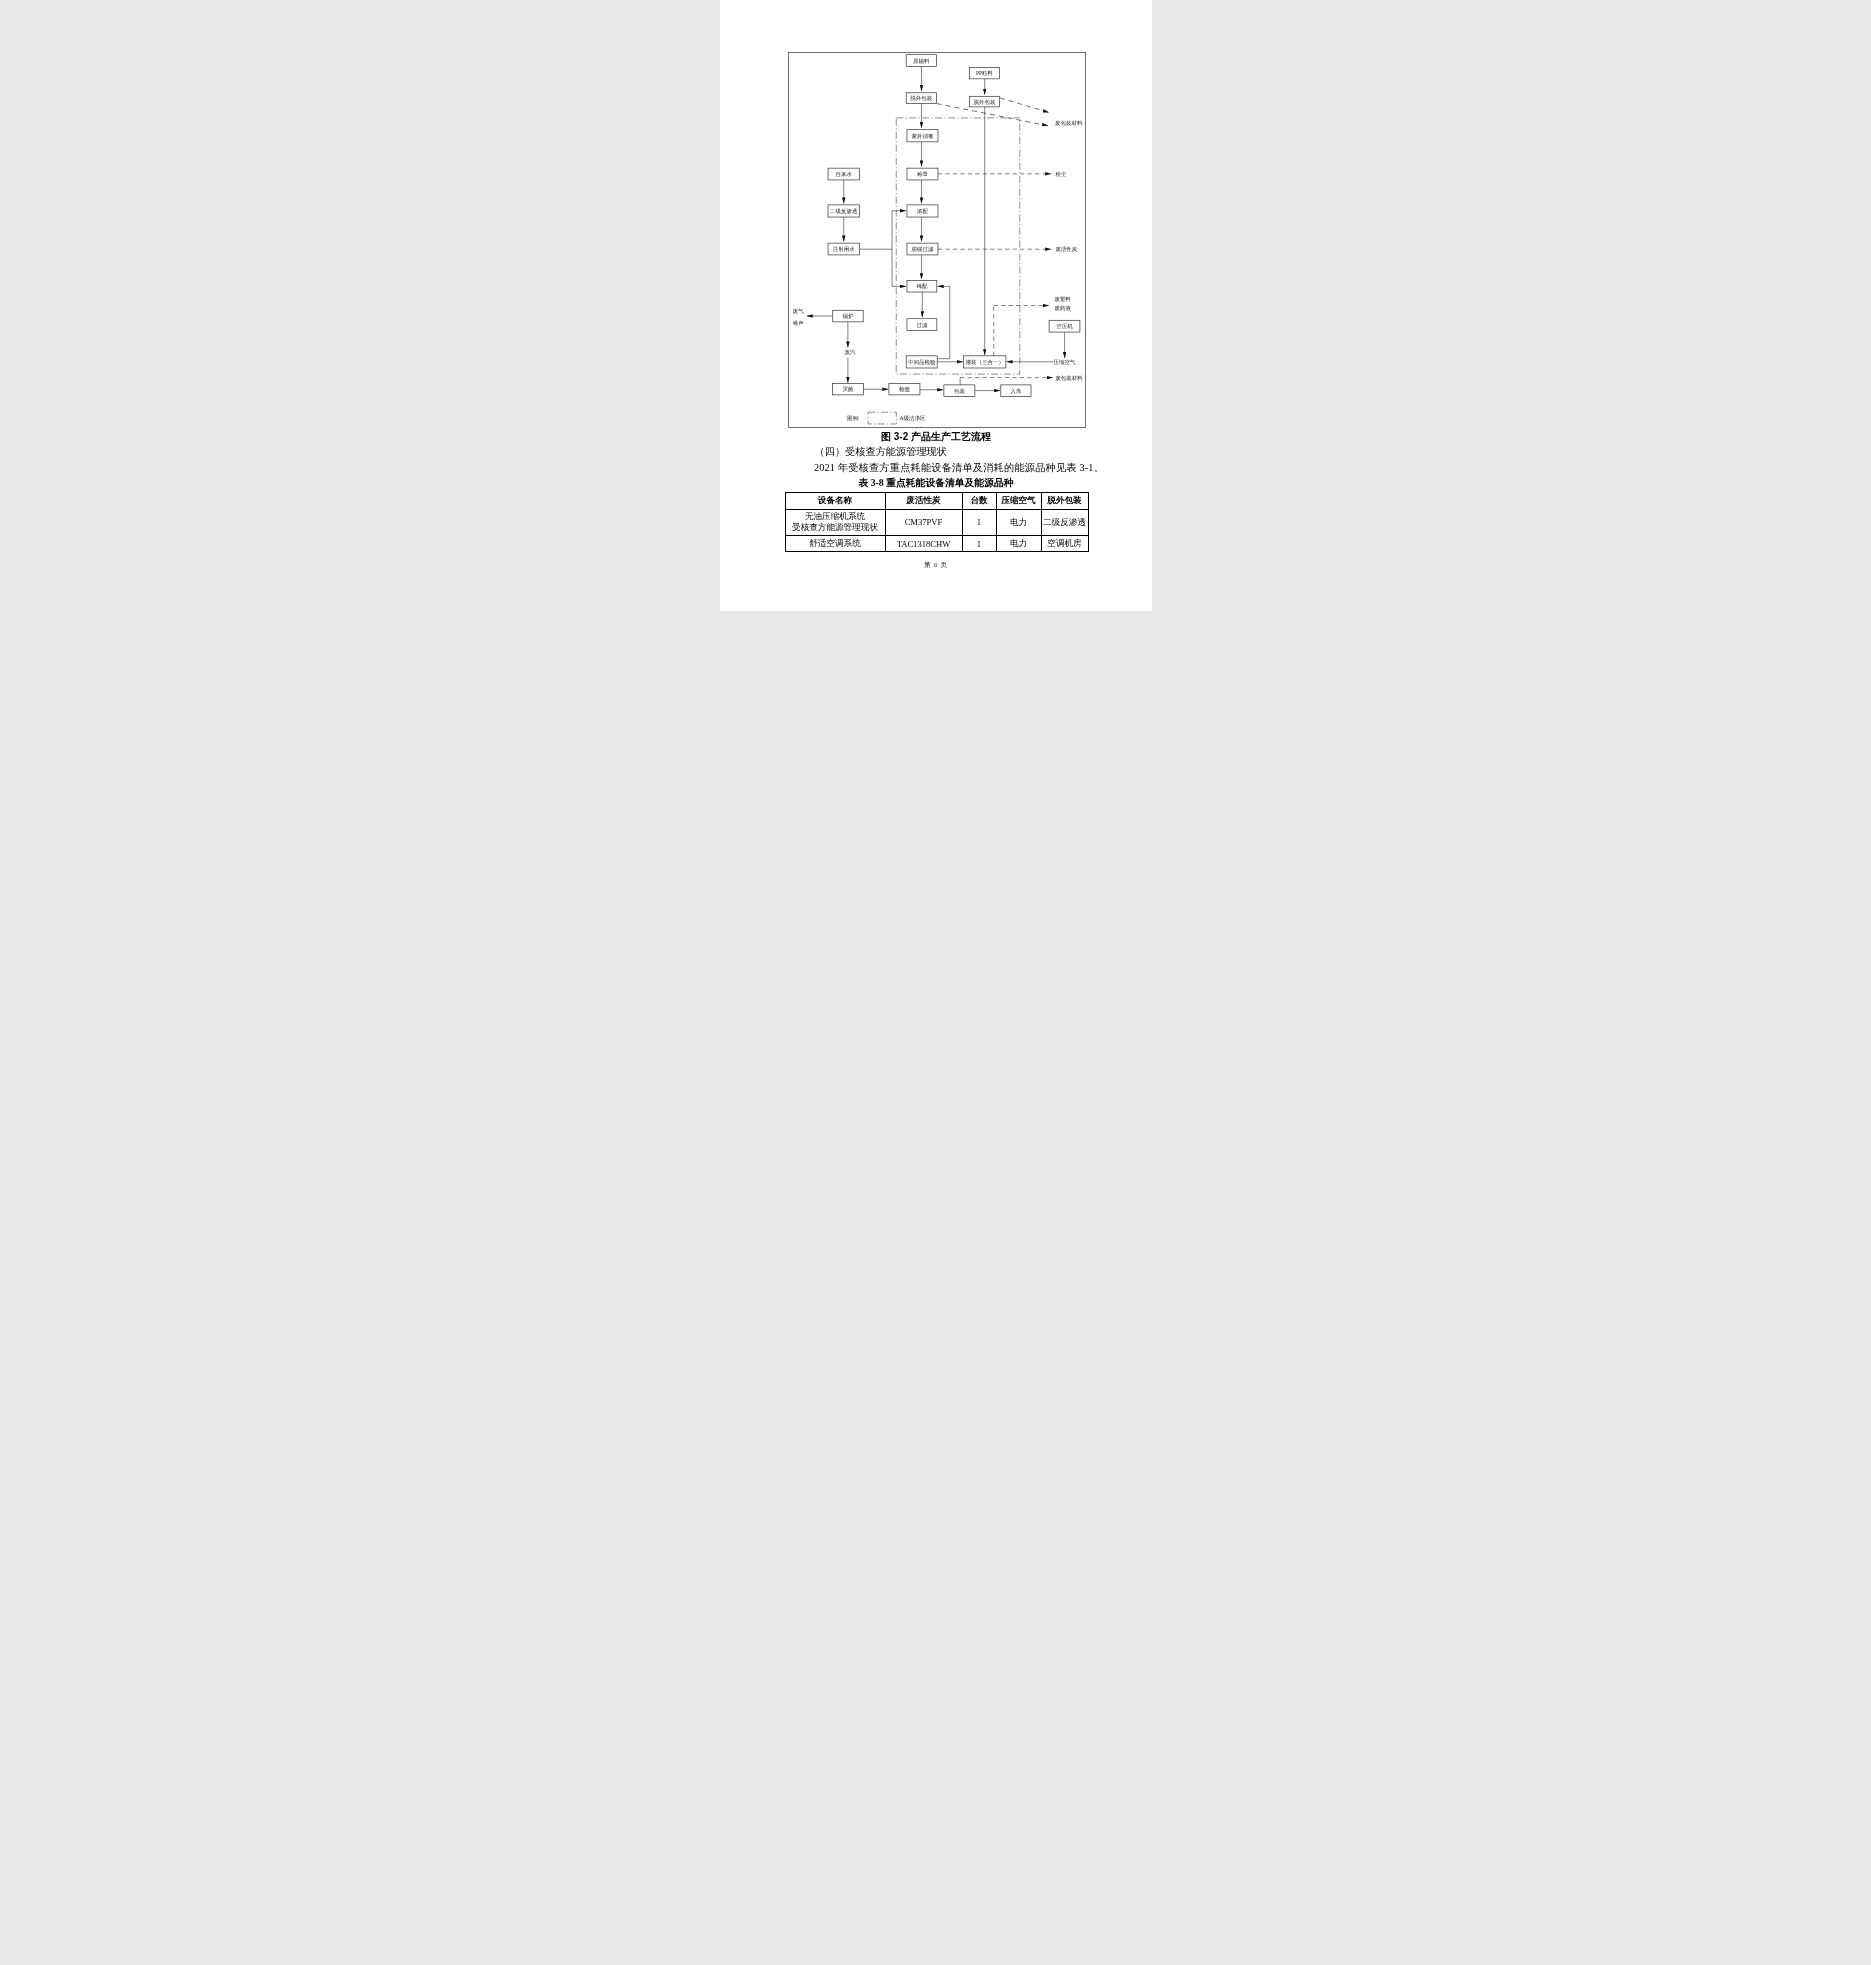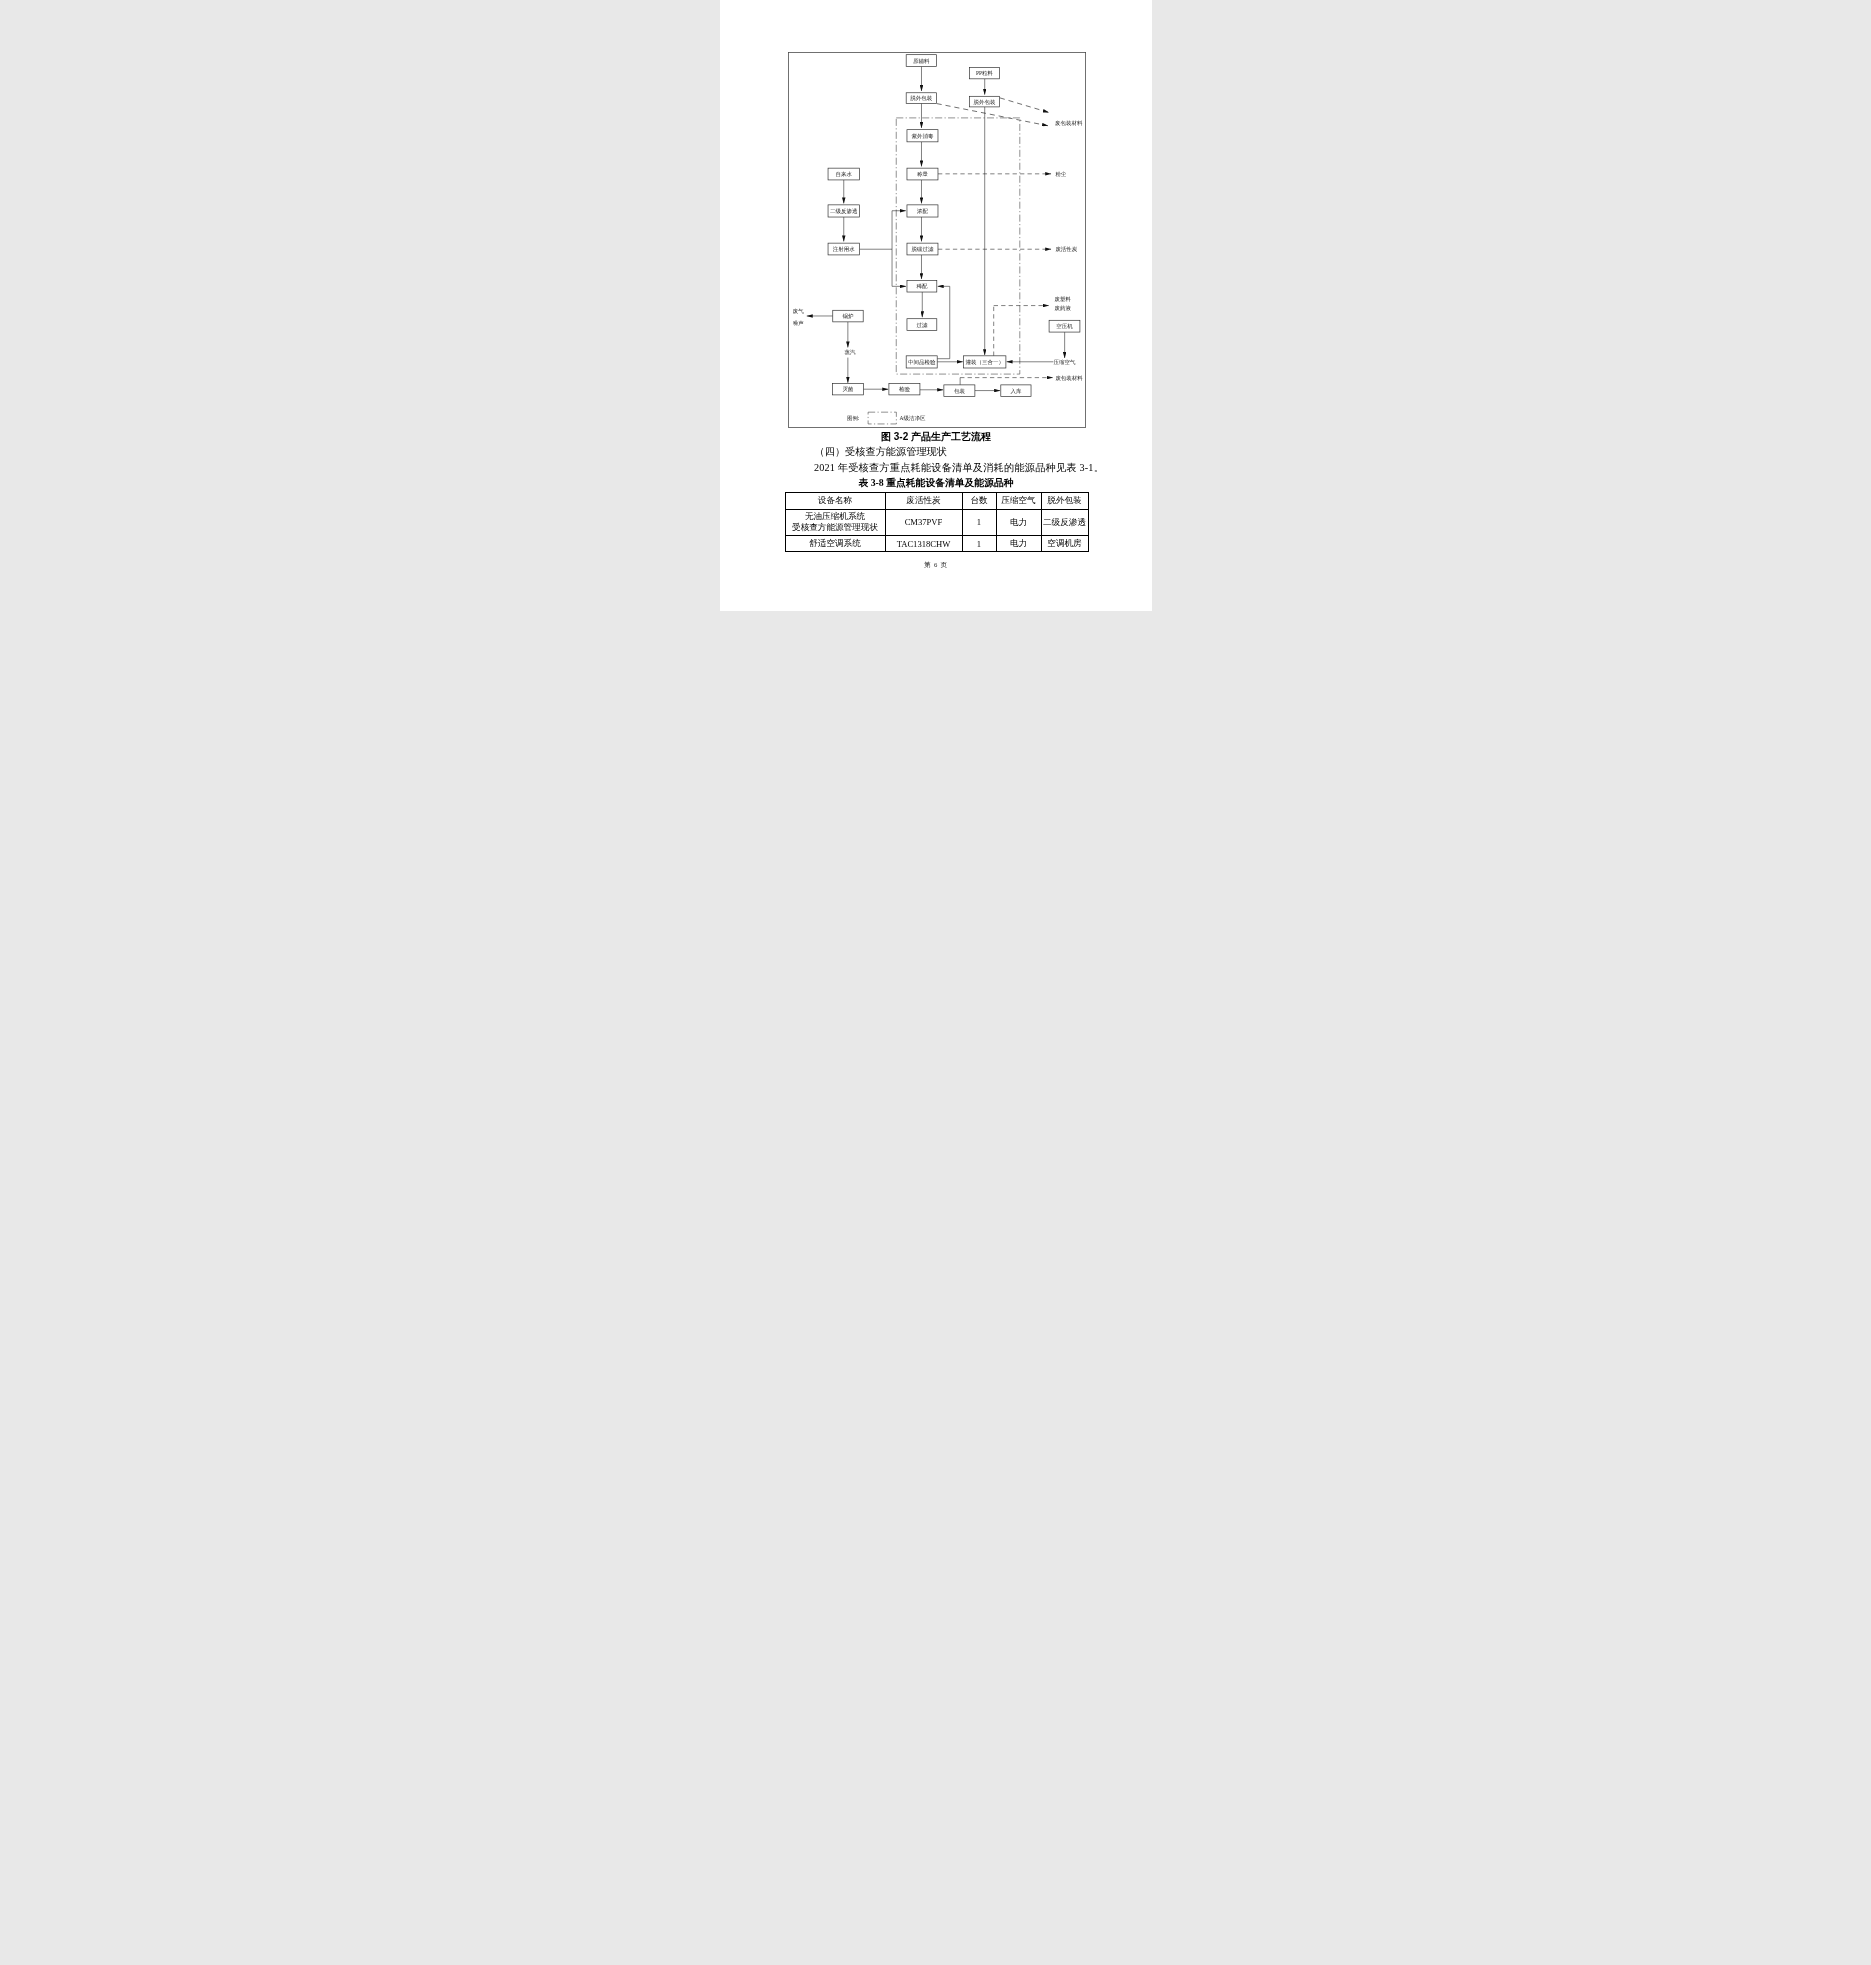--- a/index.html
+++ b/index.html
@@ -19,21 +19,21 @@
            font-family:"Liberation Sans","DejaVu Sans",sans-serif;font-weight:bold;font-size:10px;color:#000;}
   .para{position:absolute;left:74px;width:307px;font-size:10.2px;line-height:12.6px;color:#000;}
   .heading{top:446px;padding-left:21px;}
   .bodyline{top:462px;padding-left:20.4px;letter-spacing:0.2px;}
   .table-title{position:absolute;left:65px;top:477px;width:303px;text-align:center;
                font-weight:bold;font-size:9.8px;color:#000;}
   .tbl{position:absolute;left:65px;top:492px;border-collapse:collapse;table-layout:fixed;
        width:303px;font-size:8.6px;color:#000;}
   .tbl th,.tbl td{border-left:0.6px solid #000;border-right:0.6px solid #000;
        text-align:center;vertical-align:middle;padding:0;font-weight:normal;}
-  .tbl thead th{border-top:1.2px solid #000;border-bottom:1.2px solid #000;height:15.7px;font-weight:normal;margin-left:36px;}
+  .tbl thead th{border-top:1.2px solid #000;border-bottom:1.2px solid #000;height:15.7px;font-weight:bold;margin-left:36px;}
   .tbl tr.r1 td{height:25.5px;border-bottom:1.2px solid #000;line-height:11.8px;}
   .tbl tr.r2 td{height:15px;border-bottom:1.2px solid #000;}
   .footer{position:absolute;left:65px;top:561px;width:303px;text-align:center;
           font-size:6.7px;color:#222;letter-spacing:0.8px;}
 </style>
 </head>
 <body>
 
 <div class="page">
 

